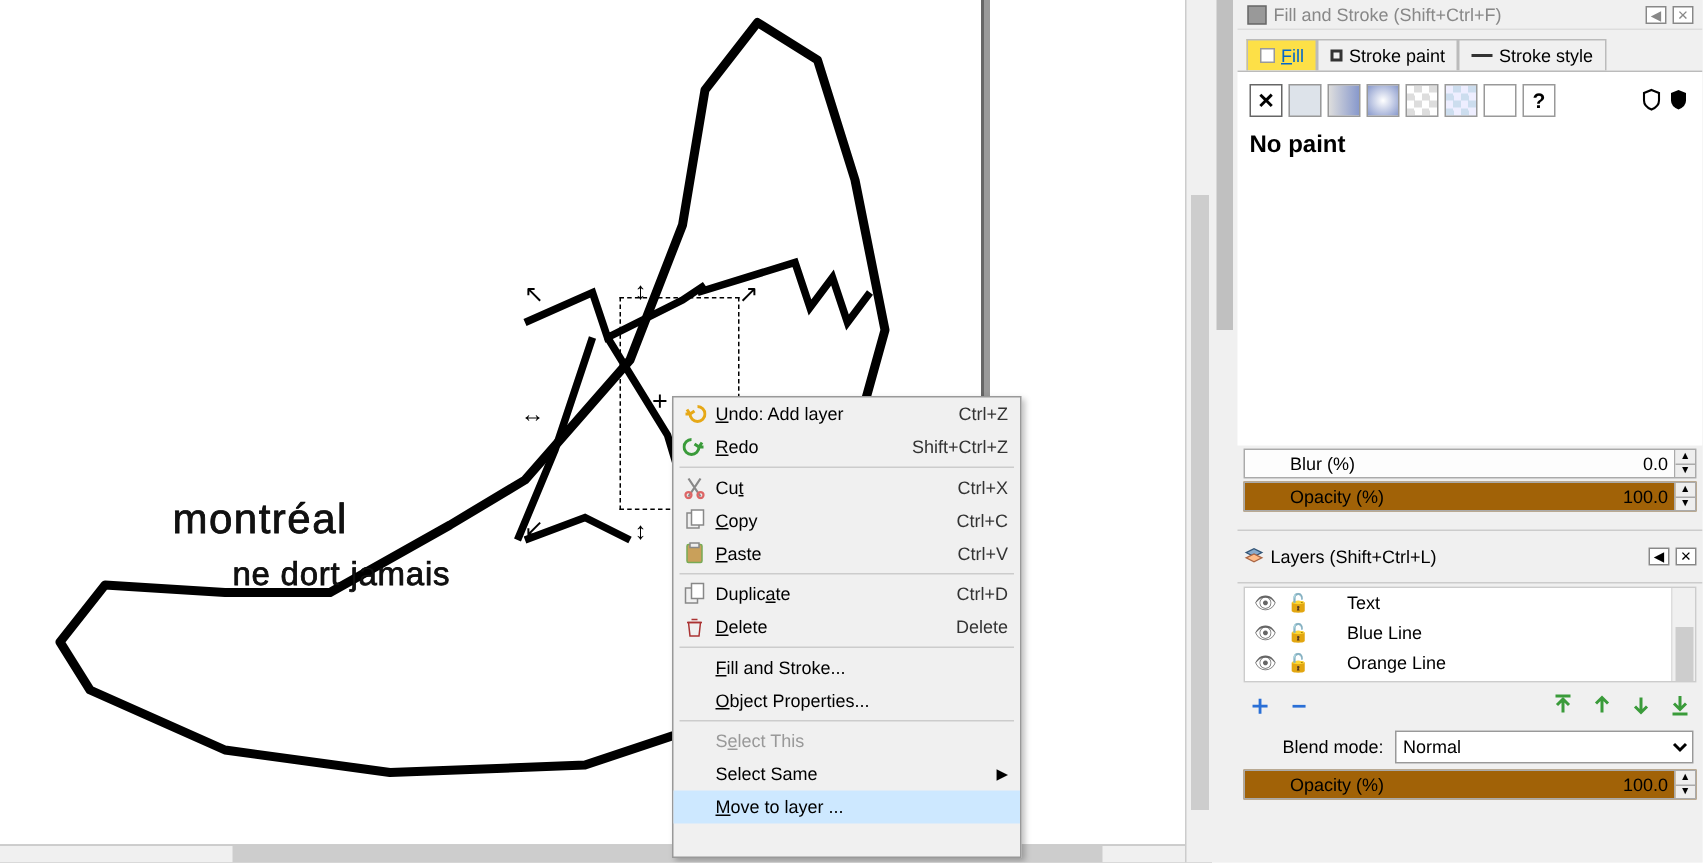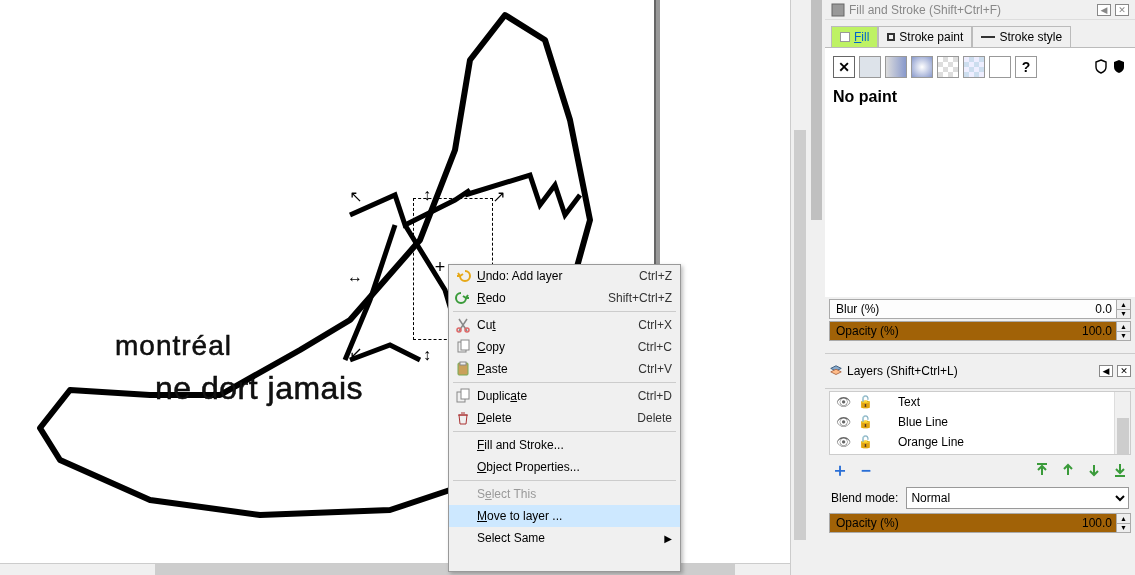--- a/index.html
+++ b/index.html
@@ -103,21 +103,21 @@
   .fs-tab {
     display: flex; align-items: center; gap: 4px;
     padding: 3px 8px;
     border: 1px solid #bbb;
     background: #f0f0f0;
     font-size: 12px;
     cursor: default;
     position: relative;
   }
   .fs-tab.active {
-    background: #bef264;
+    background: #fde047;
     border-bottom: 1px solid #fff;
     color: #0066cc;
   }
   .fs-tab .sw {
     width: 10px; height: 10px; border: 1px solid #999;
   }
   .fs-tab .sw.fill { background: #fff; }
   .fs-tab .sw.sp { border: 2px solid #333; width: 8px; height: 8px; }
   .fs-tab .sw.ss {
     width: 14px; height: 2px; border: none; background: #333; margin: 4px 0;
@@ -161,20 +161,21 @@
     width: 16px; height: 16px;
   }
   .no-paint { font-weight: bold; font-size: 16px; }
 
   .blur-row, .opacity-row, .blend-row {
     display: flex; align-items: center;
     border: 1px solid #aaa;
     margin: 2px 4px;
     height: 20px;
     font-size: 12px;
+    padding-left: 24px;
   }
   .blur-row { background: #fdfdfd; }
   .opacity-row { background: #a16207; }
   .blur-row .lbl, .opacity-row .lbl { padding: 0 6px; flex: 1; }
   .blur-row .val, .opacity-row .val { padding: 0 4px; }
   .spin {
     width: 14px; display: flex; flex-direction: column;
     border-left: 1px solid #aaa; height: 100%;
   }
   .spin div {
@@ -309,21 +310,21 @@
                Z" fill="none" stroke="#000" stroke-width="6" stroke-linejoin="round"></path>
 
       <path d="M 350 215 L 395 195 L 405 225 L 455 200 L 470 190" fill="none" stroke="#000" stroke-width="5"></path>
       <path d="M 465 195 L 530 175 L 540 205 L 555 185 L 565 215 L 580 195" fill="none" stroke="#000" stroke-width="5"></path>
       <path d="M 395 225 L 370 300 L 345 360" fill="none" stroke="#000" stroke-width="5"></path>
       <path d="M 405 225 L 445 290 L 460 340" fill="none" stroke="#000" stroke-width="5"></path>
       <path d="M 350 360 L 390 345 L 420 360" fill="none" stroke="#000" stroke-width="5"></path>
     </svg>
 
     <div class="text-main" style="left:115px; top:330px; font-size:28px; letter-spacing:1px;">montréal</div>
-    <div class="text-main" style="left:155px; top:370px; font-size:32px; letter-spacing:0.5px;">ne dort jamais</div>
+    <div class="text-main" style="left:155px; top:370px; font-size:22px; letter-spacing:0.5px;">ne dort jamais</div>
 
     <div class="dashbox" style="left:413px; top:198px; width:80px; height:142px;"></div>
 
     <div class="sel-handles">
       <div class="sel-handle" style="left:349px; top:190px;">↖</div>
       <div class="sel-handle" style="left:420px; top:188px;">↕</div>
       <div class="sel-handle" style="left:492px; top:190px;">↗</div>
       <div class="sel-handle" style="left:347px; top:270px;">↔</div>
       <div class="sel-handle" style="left:433px; top:260px; font-size:18px;">+</div>
       <div class="sel-handle" style="left:493px; top:270px;">↔</div>
@@ -423,28 +424,28 @@
   </div>
   <div class="row">
     <span class="ic"></span>
     <span class="lbl"><span class="ul">O</span>bject Properties...</span>
   </div>
   <div class="sep"></div>
   <div class="row disabled">
     <span class="ic"></span>
     <span class="lbl">S<span class="ul">e</span>lect This</span>
   </div>
+  <div class="row">
+    <span class="ic"></span>
+    <span class="lbl">Select Same</span>
+    <span class="arrow">▶</span>
+  </div>
   <div class="row hover">
     <span class="ic"></span>
     <span class="lbl"><span class="ul">M</span>ove to layer ...</span>
-  </div>
-  <div class="row">
-    <span class="ic"></span>
-    <span class="lbl">Select Same</span>
-    <span class="arrow">▶</span>
   </div>
   <div class="row">
     <span class="ic"></span>
 
   </div>
 </div>
 
 <div class="mid-scroll">
   <div class="thumb"></div>
 </div>

